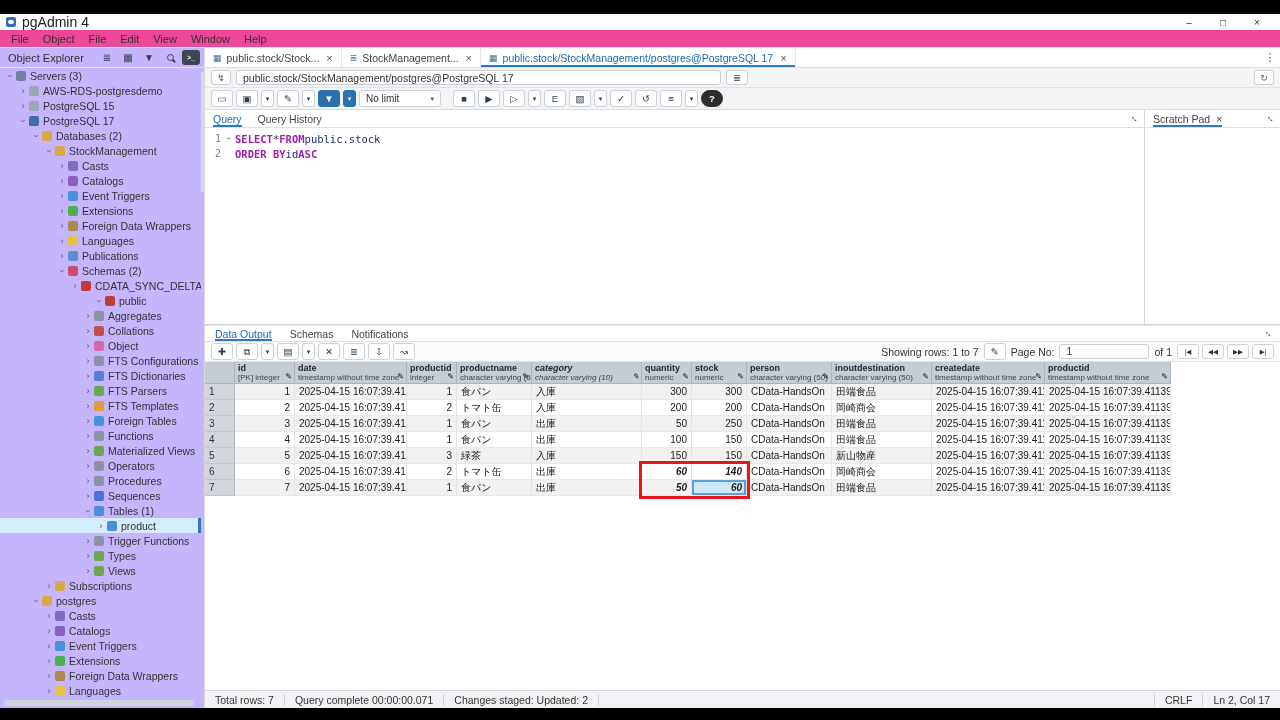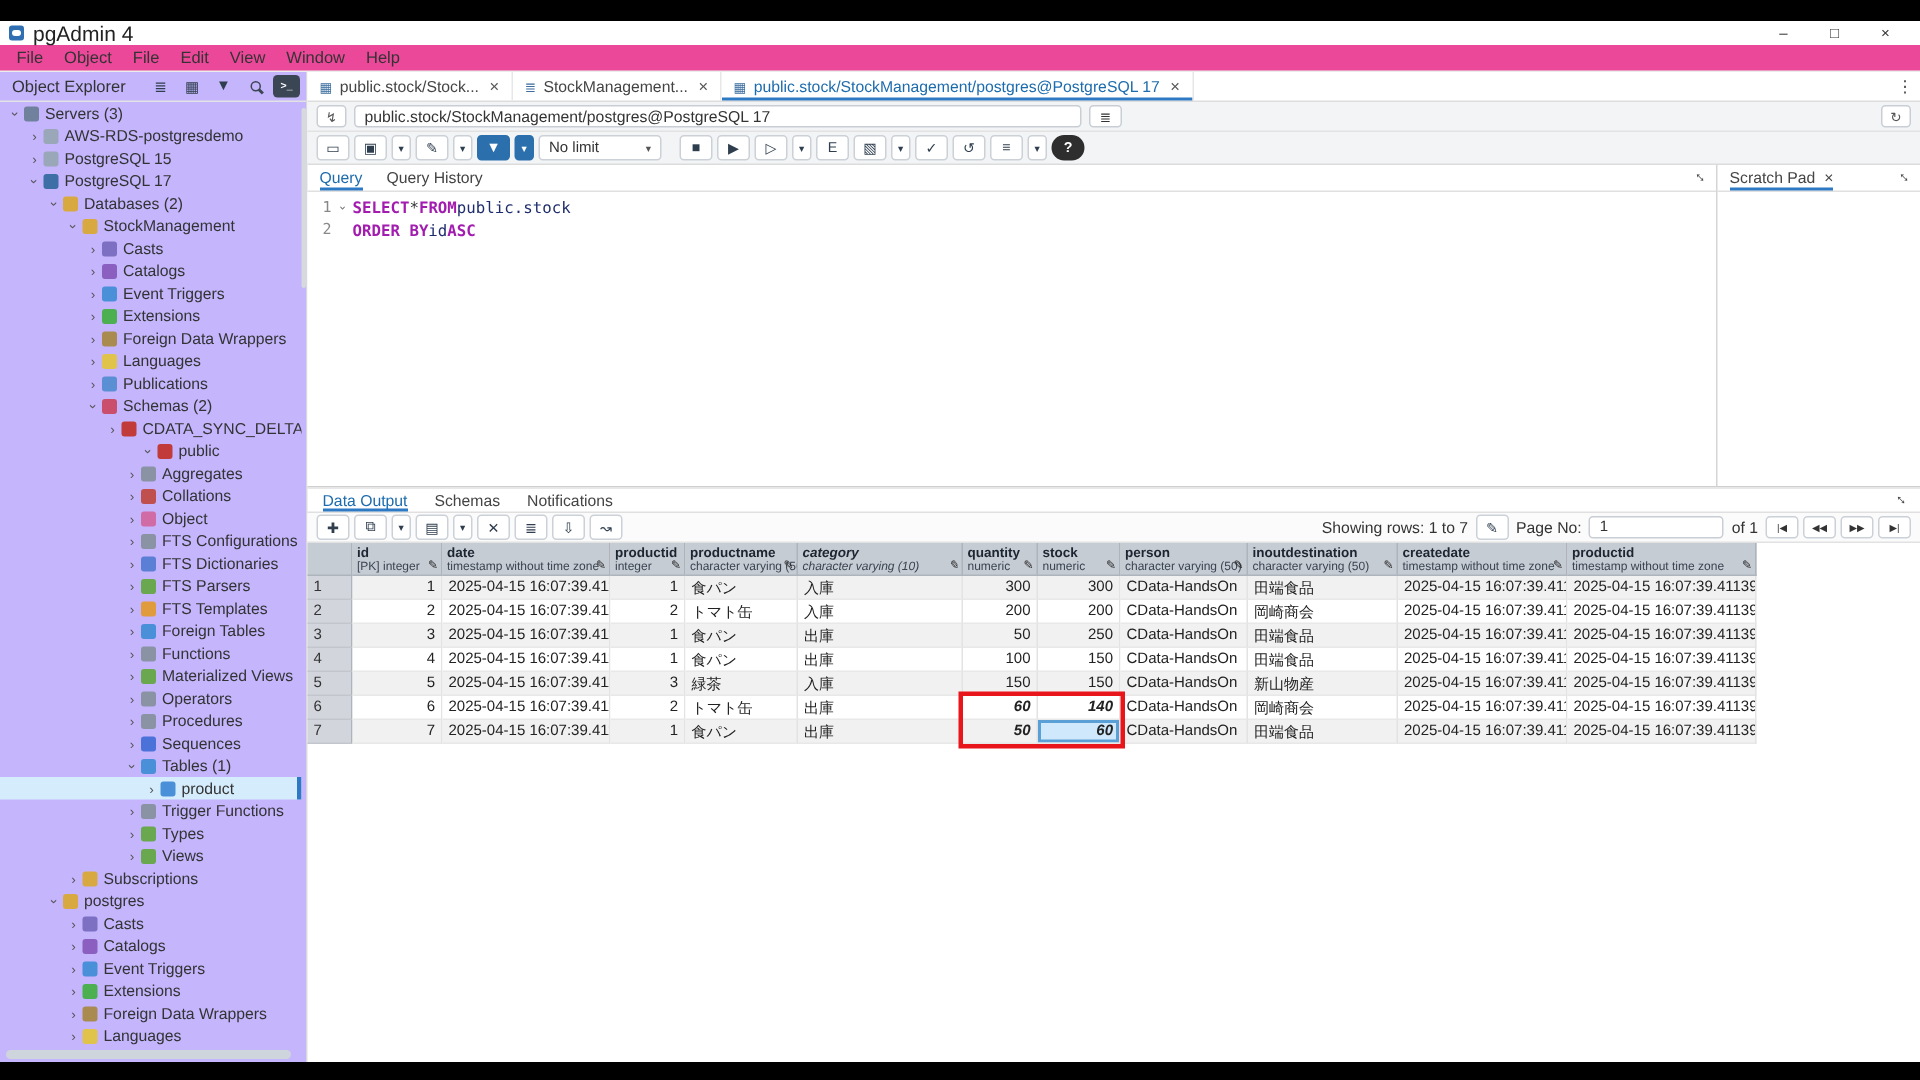--- a/index.html
+++ b/index.html
@@ -645,16 +645,25 @@
               <div class="gc num r-odd bold selcell" style="width: 55px; flex: 0 0 auto;">60</div>
               <div class="gc r-odd" style="width: 85px; flex: 0 0 auto;">CData-HandsOn</div>
               <div class="gc r-odd" style="width: 100px; flex: 0 0 auto;">田端食品</div>
               <div class="gc r-odd" style="width: 113px; flex: 0 0 auto;">2025-04-15 16:07:39.411396</div>
               <div class="gc r-odd" style="width: 126px; flex: 0 0 auto;">2025-04-15 16:07:39.411396</div>
             </div>
             <div id="redbox" style="left: 434px; top: 99px; width: 111px; height: 38px; border-color: rgb(232, 21, 27);"></div>
           </div>
       </div>
 
+      <div id="statusbar">
+          <span class="st-seg">Total rows: 7</span>
+          <span class="st-seg">Query complete 00:00:00.071</span>
+          <span class="st-seg">Changes staged: Updated: 2</span>
+          <span class="st-right">
+            <span class="st-seg norb">CRLF</span>
+            <span class="st-seg norb">Ln 2, Col 17</span>
+          </span>
+        </div>
     </div>
 
   </div>
 </div>
 
 </body></html>

